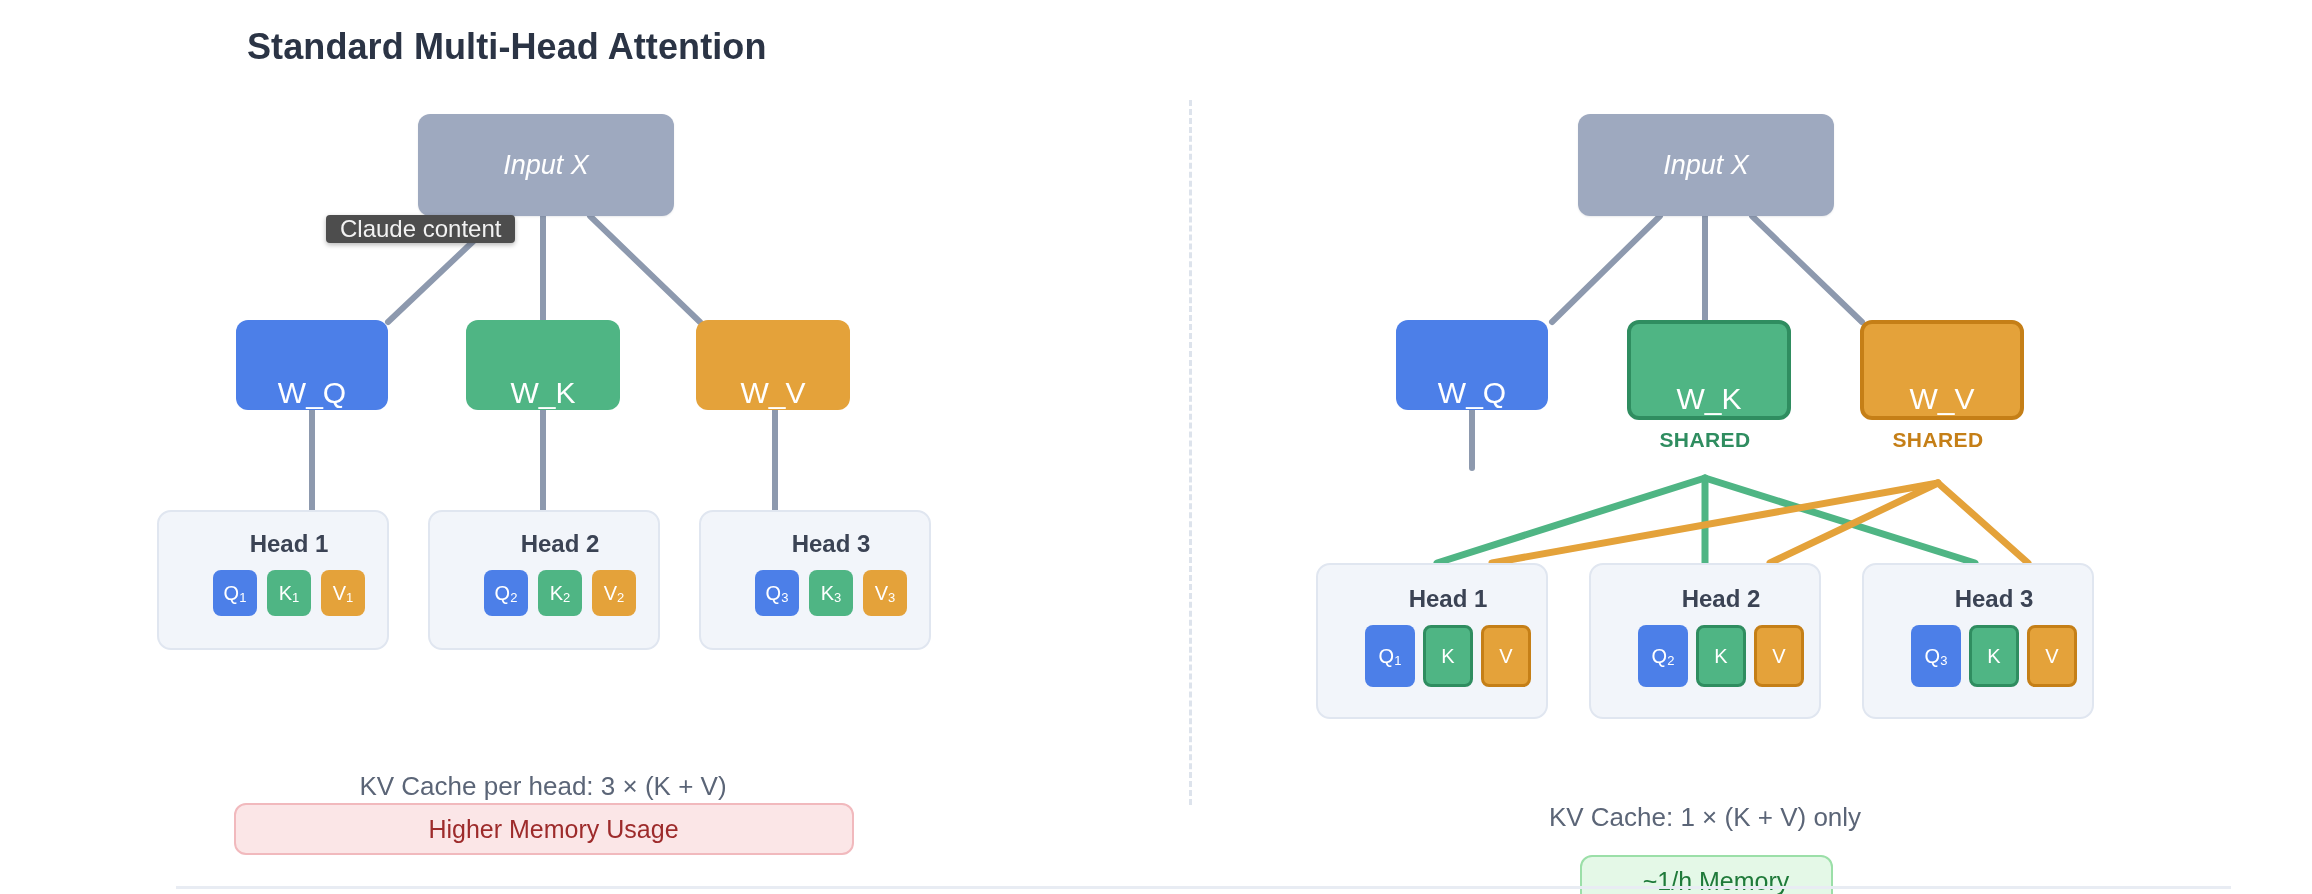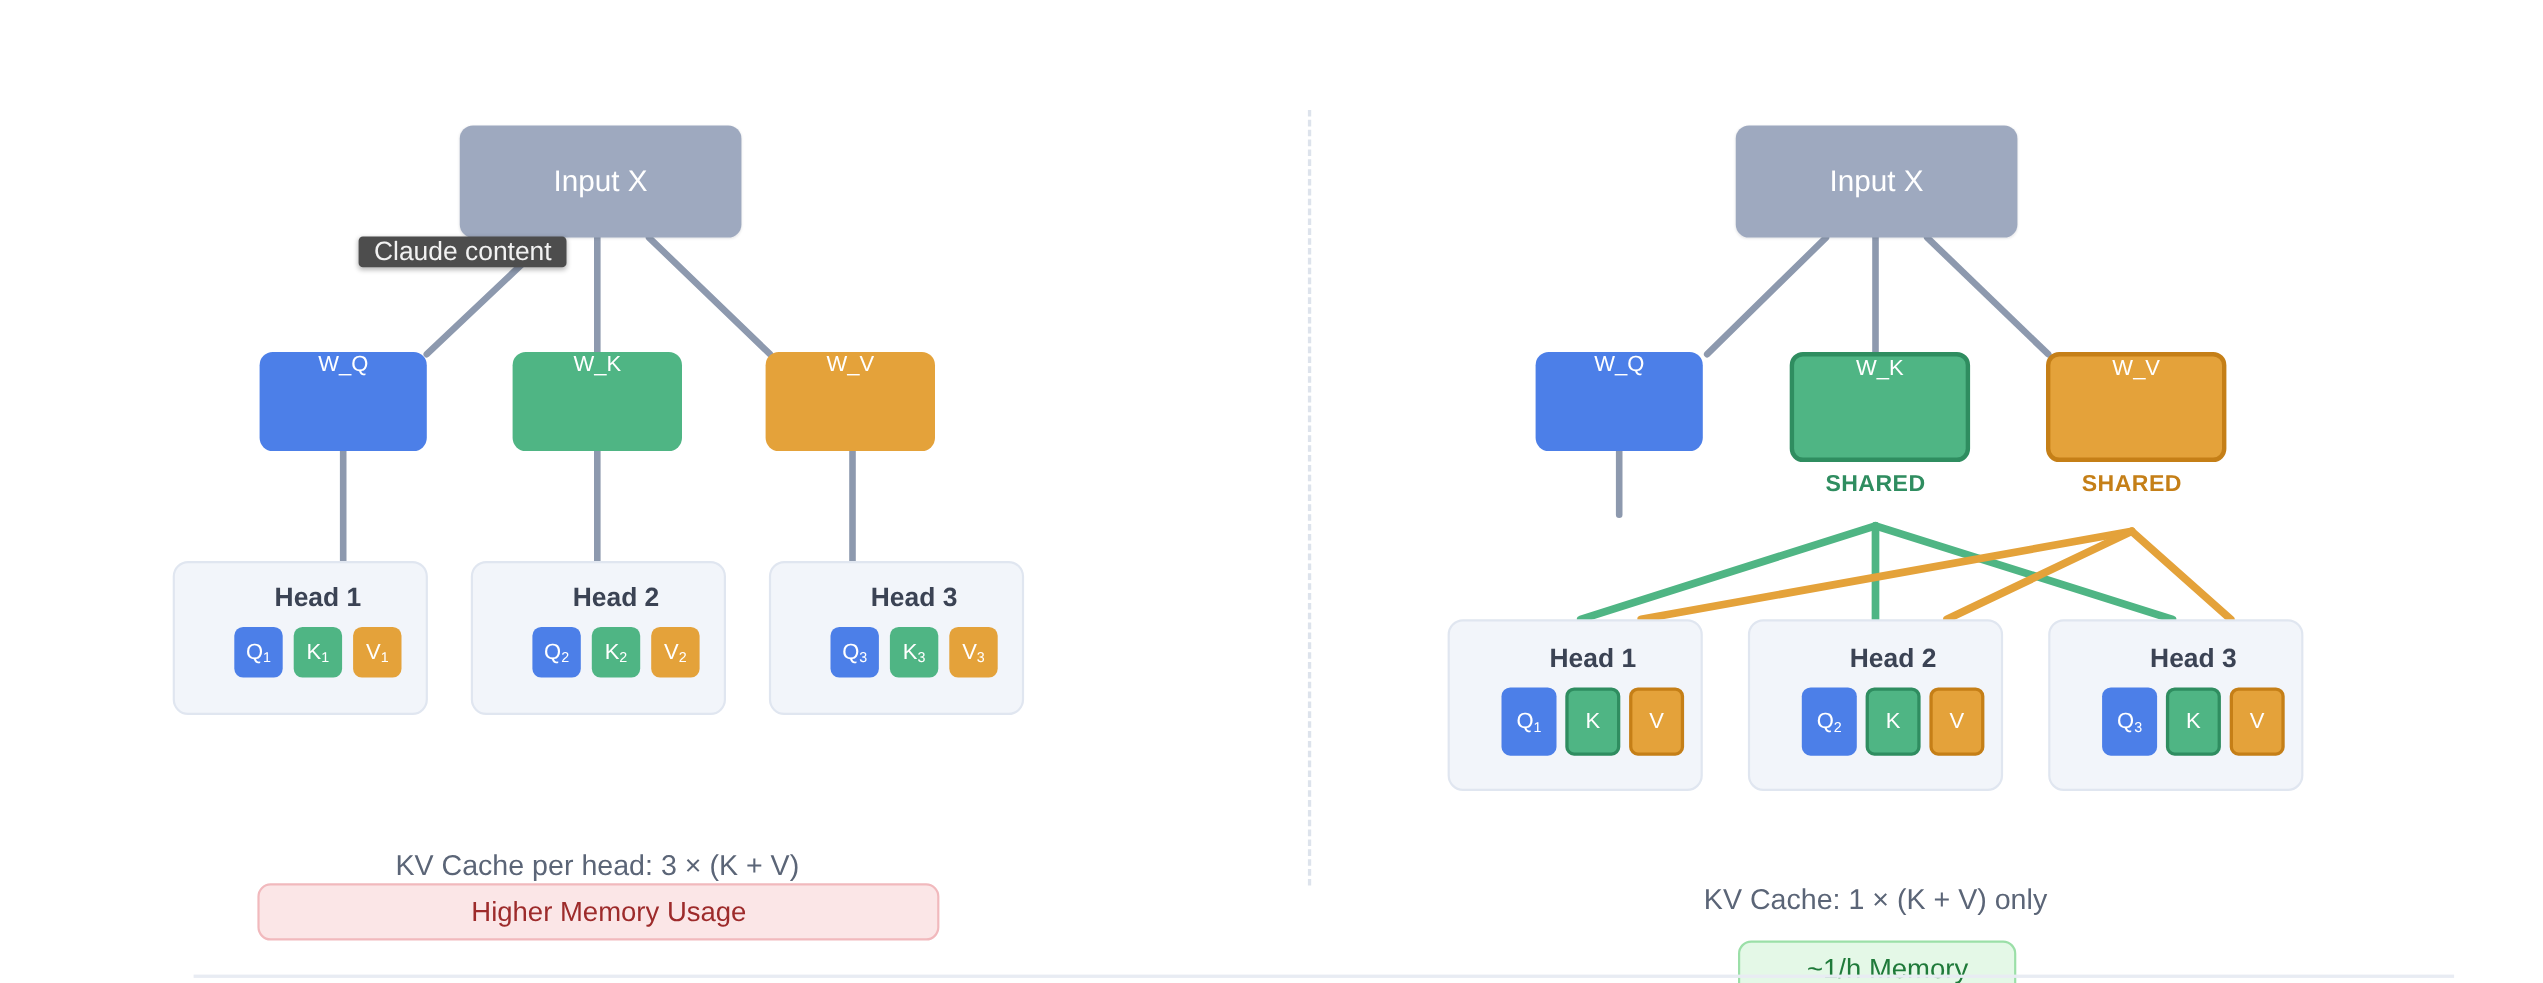--- a/index.html
+++ b/index.html
@@ -39,29 +39,30 @@
 
   
   .input-box{
     position:absolute;
     background:#9ea9bf;
     border-radius:12px;
     color:#ffffff;
     font-size:27px;
     display:flex;align-items:center;justify-content:center;
     box-shadow:0 1px 2px rgba(40,50,70,.10);
+    font-style:italic;
   }
 
   
   .w-box{
     position:absolute;
     border-radius:12px;
     color:#ffffff;
-    font-size:20px;
-    display:flex;align-items:flex-start;justify-content:center;
+    font-size:30px;
+    display:flex;align-items:flex-end;justify-content:center;
   }
   .w-q{background:#4c7fe8;}
   .w-k{background:#4fb584;}
   .w-v{background:#e4a23a;}
   .w-box.shared-k{border:4px solid #2f8d60;}
   .w-box.shared-v{border:4px solid #c57f17;}
 
   .shared-tag{
     position:absolute;
     font-size:21px;
@@ -188,20 +189,21 @@
       <path d="M 1705 478 L 1975 563"></path>
     </g>
 
     <g stroke="#e4a23a" stroke-width="7" fill="none" stroke-linecap="round">
       <path d="M 1938 483 L 1492 563"></path>
       <path d="M 1938 483 L 1770 563"></path>
       <path d="M 1938 483 L 2028 563"></path>
     </g>
   </svg>
 
+  <div class="panel-title" style="left:247px;top:26px;">Standard Multi-Head Attention</div>
 
   <div class="input-box" style="left:418px;top:114px;width:256px;height:102px;">
     <span>Input X</span>
   </div>
 
   <div class="w-box w-q" style="left:236px;top:320px;width:152px;height:90px;">
     <span>W_Q</span>
   </div>
   <div class="w-box w-k" style="left:466px;top:320px;width:154px;height:90px;">
     <span>W_K</span>

